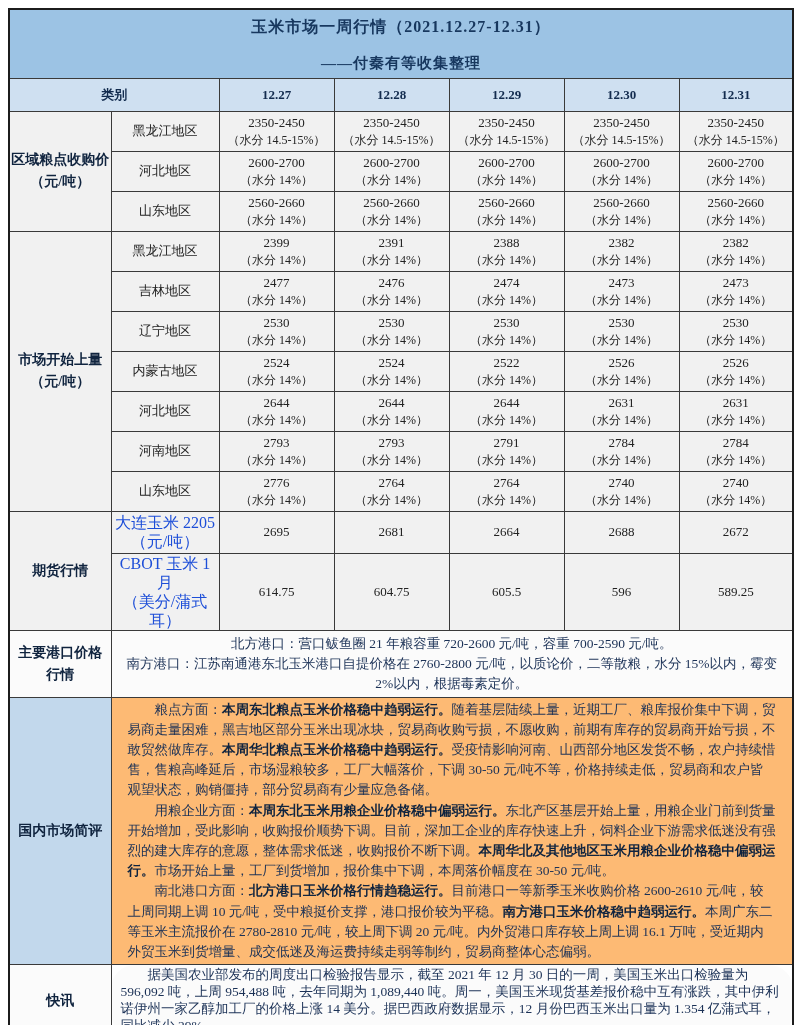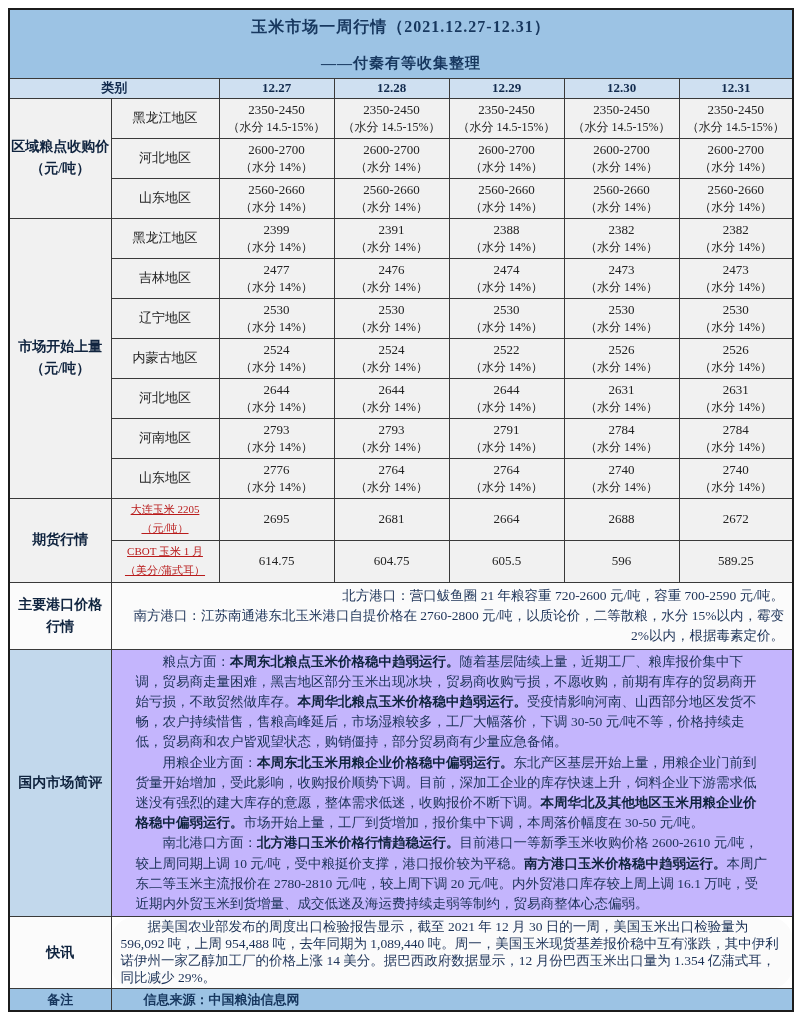--- a/index.html
+++ b/index.html
@@ -1,45 +1,45 @@
 <!DOCTYPE html>
 <html><head>
 <meta charset="utf-8">
 <style>
   html,body{margin:0;padding:0;width:800px;height:1025px;background:#ffffff;overflow:hidden;
     font-family:"Liberation Serif","DejaVu Serif",serif;}
   .sheet{position:absolute;left:8px;top:8px;width:784px;}
   table{border-collapse:collapse;table-layout:fixed;width:784px;border:2px solid #1c1c1c;}
   td{border:1px solid #3a3a3a;padding:0;vertical-align:middle;text-align:center;overflow:hidden;}
   
-  .trow{height:69px}.hrow{height:20px}.r40{height:40px}.r42{height:42px}
+  .trow{height:69px}.hrow{height:33px}.r40{height:40px}.r42{height:42px}
   .rports{height:66px}.rcomm{height:264px}.rnews{height:68px}.rrem{height:22px}
   
   .title-cell{background:#9CC3E4;}
   .t1{font-size:16px;font-weight:bold;color:#17375E;margin:6px 0 16px 0;letter-spacing:1px;}
   .t2{font-size:15px;font-weight:bold;color:#17375E;margin:0 0 4px 0;letter-spacing:1px;}
   
   .hc{background:#CFE0F1;font-weight:bold;color:#122B4E;font-size:13px;}
   
   .sec{background:#F1F1F1;font-weight:bold;color:#10243F;font-size:14px;white-space:pre-line;line-height:22px;}
   .secw{background:#FBFBFB;font-weight:bold;color:#10243F;font-size:14px;white-space:pre-line;line-height:22px;}
   .secb{background:#C2D8EC;font-weight:bold;color:#10243F;font-size:14px;white-space:pre-line;}
   .secr{background:#9CC3E4;font-weight:bold;color:#17375E;font-size:13px;}
   .reg{background:#F1F1F1;color:#222222;font-size:13px;}
   
   .dc{background:#F1F1F1;color:#222222;}
   .pv{font-size:13px;line-height:19px;}
   .pm{font-size:12px;line-height:17px;}
-  .fl{background:#F1F1F1;color:#b91c1c;font-size:11px;white-space:pre-line;line-height:19px;text-decoration:underline;}
+  .fl{background:#F1F1F1;color:#1d4ed8;font-size:16px;white-space:pre-line;line-height:19px;}
   .fv{background:#F1F1F1;color:#222222;font-size:13px;font-family:Liberation Serif, serif;}
   
-  .ptxt{background:#FBFBFB;text-align:right;padding:3px 8px;}
+  .ptxt{background:#FBFBFB;text-align:center;padding:3px 8px;}
   .ptxt p{margin:0;font-size:13.5px;line-height:20px;color:#1B3156;}
   
-  .ctxt{background:#c4b5fd;text-align:left;padding:2px 24px;vertical-align:top;}
+  .ctxt{background:#fdba74;text-align:left;padding:2px 16px;vertical-align:top;}
   .ctxt p{margin:0;font-size:13.5px;line-height:20.2px;color:#1B3156;text-indent:2em;}
   .ctxt b{font-weight:bold;color:#10243F;}
   
   .ntxt{background:#FBFBFB;text-align:left;padding:2px 9px;border-radius:24px;}
   .ntxt p{margin:0;font-size:13.5px;line-height:16.8px;color:#1B3156;text-indent:2em;}
   
   .rtxt{background:#9CC3E4;text-align:left;padding-left:32px;font-weight:bold;color:#17375E;font-size:13px;}
 </style>
 </head>
 <body>

